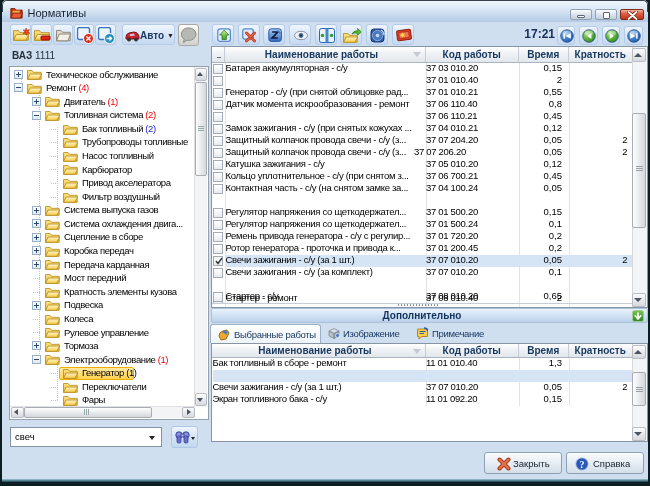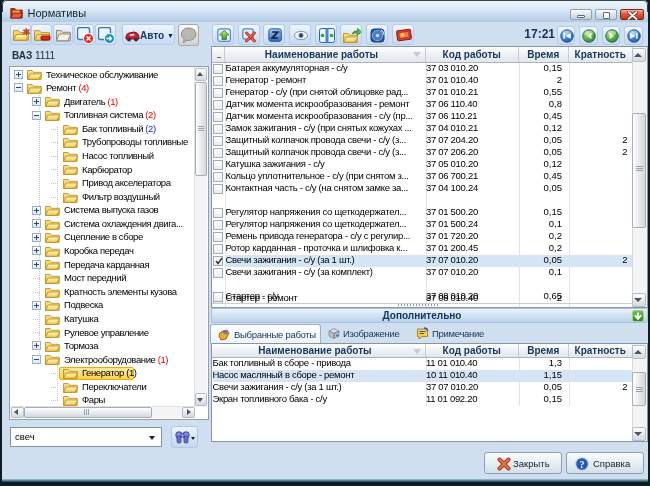--- a/index.html
+++ b/index.html
@@ -358,21 +358,21 @@
 <div class="doth" style="left:23px;top:238.1500000000001px;width:8px"></div>
 <div class="exp plus" style="left:22px;top:233.6500000000001px"></div>
 <svg style="position:absolute;left:35px;top:232.1500000000001px" width="15" height="12" viewBox="0 0 15 12">
         <use href="#fold"></use>
       </svg>
 <div class="trow" style="left:54px;top:231.36000000000007px;line-height:13.58px">Подвеска</div>
 <div class="doth" style="left:23px;top:251.73000000000008px;width:8px"></div>
 <svg style="position:absolute;left:35px;top:245.73000000000008px" width="15" height="12" viewBox="0 0 15 12">
         <use href="#fold"></use>
       </svg>
-<div class="trow" style="left:54px;top:244.94000000000005px;line-height:13.58px">Катушка</div>
+<div class="trow" style="left:54px;top:244.94000000000005px;line-height:13.58px">Колеса</div>
 <div class="doth" style="left:23px;top:265.31000000000006px;width:8px"></div>
 <svg style="position:absolute;left:35px;top:259.31000000000006px" width="15" height="12" viewBox="0 0 15 12">
         <use href="#fold"></use>
       </svg>
 <div class="trow" style="left:54px;top:258.52000000000004px;line-height:13.58px">Рулевое управление</div>
 <div class="doth" style="left:23px;top:278.89000000000004px;width:8px"></div>
 <div class="exp plus" style="left:22px;top:274.39000000000004px"></div>
 <svg style="position:absolute;left:35px;top:272.89000000000004px" width="15" height="12" viewBox="0 0 15 12">
         <use href="#fold"></use>
       </svg>
@@ -446,42 +446,40 @@
 <div class="selrow1" style="left:13.5px;top:207.5px;width:407.0px;height:12.0px"></div>
 <div class="grow" style="left:0;top:14.5px;width:420.5px;height:12.0px;line-height:12.0px">
 <div class="cb" style="left:1px;top:2px"></div>
 <div class="gc" style="left:13.5px;width:199px">Батарея аккумуляторная - с/у</div>
 <div class="gc" style="left:214px;width:90.5px">37 03 010.20</div>
 <div class="gc num" style="left:306.5px;width:43.5px">0,15</div>
 <div class="gc num" style="left:357px;width:58.5px"></div>
 </div>
 <div class="grow" style="left:0;top:26.5px;width:420.5px;height:12.0px;line-height:12.0px">
 <div class="cb" style="left:1px;top:2px"></div>
-<div class="gc" style="left:13.5px;width:199px">Генератор - ремонт</div>
 <div class="gc" style="left:214px;width:90.5px">37 01 010.40</div>
 <div class="gc num" style="left:306.5px;width:43.5px">2</div>
 <div class="gc num" style="left:357px;width:58.5px"></div>
 </div>
 <div class="grow" style="left:0;top:38.5px;width:420.5px;height:12.0px;line-height:12.0px">
 <div class="cb" style="left:1px;top:2px"></div>
 <div class="gc" style="left:13.5px;width:199px">Генератор - с/у (при снятой облицовке рад...</div>
 <div class="gc" style="left:214px;width:90.5px">37 01 010.21</div>
 <div class="gc num" style="left:306.5px;width:43.5px">0,55</div>
 <div class="gc num" style="left:357px;width:58.5px"></div>
 </div>
 <div class="grow" style="left:0;top:50.5px;width:420.5px;height:12.0px;line-height:12.0px">
 <div class="cb" style="left:1px;top:2px"></div>
 <div class="gc" style="left:13.5px;width:199px">Датчик момента искрообразования - ремонт</div>
 <div class="gc" style="left:214px;width:90.5px">37 06 110.40</div>
 <div class="gc num" style="left:306.5px;width:43.5px">0,8</div>
 <div class="gc num" style="left:357px;width:58.5px"></div>
 </div>
 <div class="grow" style="left:0;top:62.5px;width:420.5px;height:12.0px;line-height:12.0px">
 <div class="cb" style="left:1px;top:2px"></div>
-<div class="gc" style="left:13.5px;width:199px">Датчик момента искрообразования - с/у (пр...</div>
 <div class="gc" style="left:214px;width:90.5px">37 06 110.21</div>
 <div class="gc num" style="left:306.5px;width:43.5px">0,45</div>
 <div class="gc num" style="left:357px;width:58.5px"></div>
 </div>
 <div class="grow" style="left:0;top:74.5px;width:420.5px;height:12.0px;line-height:12.0px">
 <div class="cb" style="left:1px;top:2px"></div>
 <div class="gc" style="left:13.5px;width:199px">Замок зажигания - с/у (при снятых кожухах ...</div>
 <div class="gc" style="left:214px;width:90.5px">37 04 010.21</div>
 <div class="gc num" style="left:306.5px;width:43.5px">0,12</div>
 <div class="gc num" style="left:357px;width:58.5px"></div>
@@ -489,21 +487,21 @@
 <div class="grow" style="left:0;top:86.5px;width:420.5px;height:12.0px;line-height:12.0px">
 <div class="cb" style="left:1px;top:2px"></div>
 <div class="gc" style="left:13.5px;width:199px">Защитный колпачок провода свечи - с/у (з...</div>
 <div class="gc" style="left:214px;width:90.5px">37 07 204.20</div>
 <div class="gc num" style="left:306.5px;width:43.5px">0,05</div>
 <div class="gc num" style="left:357px;width:58.5px">2</div>
 </div>
 <div class="grow" style="left:0;top:98.5px;width:420.5px;height:12.0px;line-height:12.0px">
 <div class="cb" style="left:1px;top:2px"></div>
 <div class="gc" style="left:13.5px;width:199px">Защитный колпачок провода свечи - с/у (з...</div>
-<div class="gc" style="left:214px;width:90.5px">37 07 206.20</div>
+<div class="gc" style="left:202px;width:90.5px">37 07 206.20</div>
 <div class="gc num" style="left:306.5px;width:43.5px">0,05</div>
 <div class="gc num" style="left:357px;width:58.5px">2</div>
 </div>
 <div class="grow" style="left:0;top:110.5px;width:420.5px;height:12.0px;line-height:12.0px">
 <div class="cb" style="left:1px;top:2px"></div>
 <div class="gc" style="left:13.5px;width:199px">Катушка зажигания - с/у</div>
 <div class="gc" style="left:214px;width:90.5px">37 05 010.20</div>
 <div class="gc num" style="left:306.5px;width:43.5px">0,12</div>
 <div class="gc num" style="left:357px;width:58.5px"></div>
 </div>
@@ -537,21 +535,21 @@
 </div>
 <div class="grow" style="left:0;top:182.5px;width:420.5px;height:12.0px;line-height:12.0px">
 <div class="cb" style="left:1px;top:2px"></div>
 <div class="gc" style="left:13.5px;width:199px">Ремень привода генератора - с/у с регулир...</div>
 <div class="gc" style="left:214px;width:90.5px">37 01 720.20</div>
 <div class="gc num" style="left:306.5px;width:43.5px">0,2</div>
 <div class="gc num" style="left:357px;width:58.5px"></div>
 </div>
 <div class="grow" style="left:0;top:194.5px;width:420.5px;height:12.0px;line-height:12.0px">
 <div class="cb" style="left:1px;top:2px"></div>
-<div class="gc" style="left:13.5px;width:199px">Ротор карданная - проточка и шлифовка к...</div>
+<div class="gc" style="left:13.5px;width:199px">Ротор генератора - проточка и привода к...</div>
 <div class="gc" style="left:214px;width:90.5px">37 01 200.45</div>
 <div class="gc num" style="left:306.5px;width:43.5px">0,2</div>
 <div class="gc num" style="left:357px;width:58.5px"></div>
 </div>
 <div class="grow" style="left:0;top:206.5px;width:420.5px;height:12.0px;line-height:12.0px">
 <div class="cb" style="left:1px;top:2px">
           <svg style="position:absolute;left:0.5px;top:0.5px" width="8" height="8" viewBox="0 0 8 8">
             <path d="M1 4 l2 2.5 L7 1" stroke="#333" stroke-width="1.4" fill="none"></path>
           </svg>
         </div>
@@ -628,29 +626,23 @@
 <div class="hcell" style="left:214px;width:92.5px;line-height:14px">Код работы</div>
 <div class="hcell" style="left:306.5px;width:50.5px;line-height:14px">Время</div>
 <div class="hcell" style="left:357px;width:63.5px;line-height:14px">Кратность</div>
 </div>
 <div class="gcol" style="left:214px;top:14px;height:48px"></div>
 <div class="gcol" style="left:306.5px;top:14px;height:48px"></div>
 <div class="gcol" style="left:357.0px;top:14px;height:48px"></div>
 <div class="gcol" style="left:420.5px;top:14px;height:48px"></div>
 <div class="selrow1" style="left:0.5px;top:26px;width:419.5px;height:12px"></div>
 <div class="grow" style="left:0;top:13px;width:420.5px;height:12px;line-height:12px">
-<div class="gc" style="left:0.5px;width:212px">Бак топливный в сборе - привода</div>
+<div class="gc" style="left:0.5px;width:212px">Бак топливный в сборе - ремонт</div>
 <div class="gc" style="left:214px;width:90.5px">11 01 010.40</div>
 <div class="gc num" style="left:306.5px;width:43.5px">1,3</div>
-<div class="gc num" style="left:357px;width:58.5px"></div>
-</div>
-<div class="grow" style="left:0;top:25px;width:420.5px;height:12px;line-height:12px">
-<div class="gc" style="left:0.5px;width:212px">Насос масляный в сборе - ремонт</div>
-<div class="gc" style="left:214px;width:90.5px">10 11 010.40</div>
-<div class="gc num" style="left:306.5px;width:43.5px">1,15</div>
 <div class="gc num" style="left:357px;width:58.5px"></div>
 </div>
 <div class="grow" style="left:0;top:37px;width:420.5px;height:12px;line-height:12px">
 <div class="gc" style="left:0.5px;width:212px">Свечи зажигания - с/у (за 1 шт.)</div>
 <div class="gc" style="left:214px;width:90.5px">37 07 010.20</div>
 <div class="gc num" style="left:306.5px;width:43.5px">0,05</div>
 <div class="gc num" style="left:357px;width:58.5px">2</div>
 </div>
 <div class="grow" style="left:0;top:49px;width:420.5px;height:12px;line-height:12px">
 <div class="gc" style="left:0.5px;width:212px">Экран топливного бака - с/у</div>

